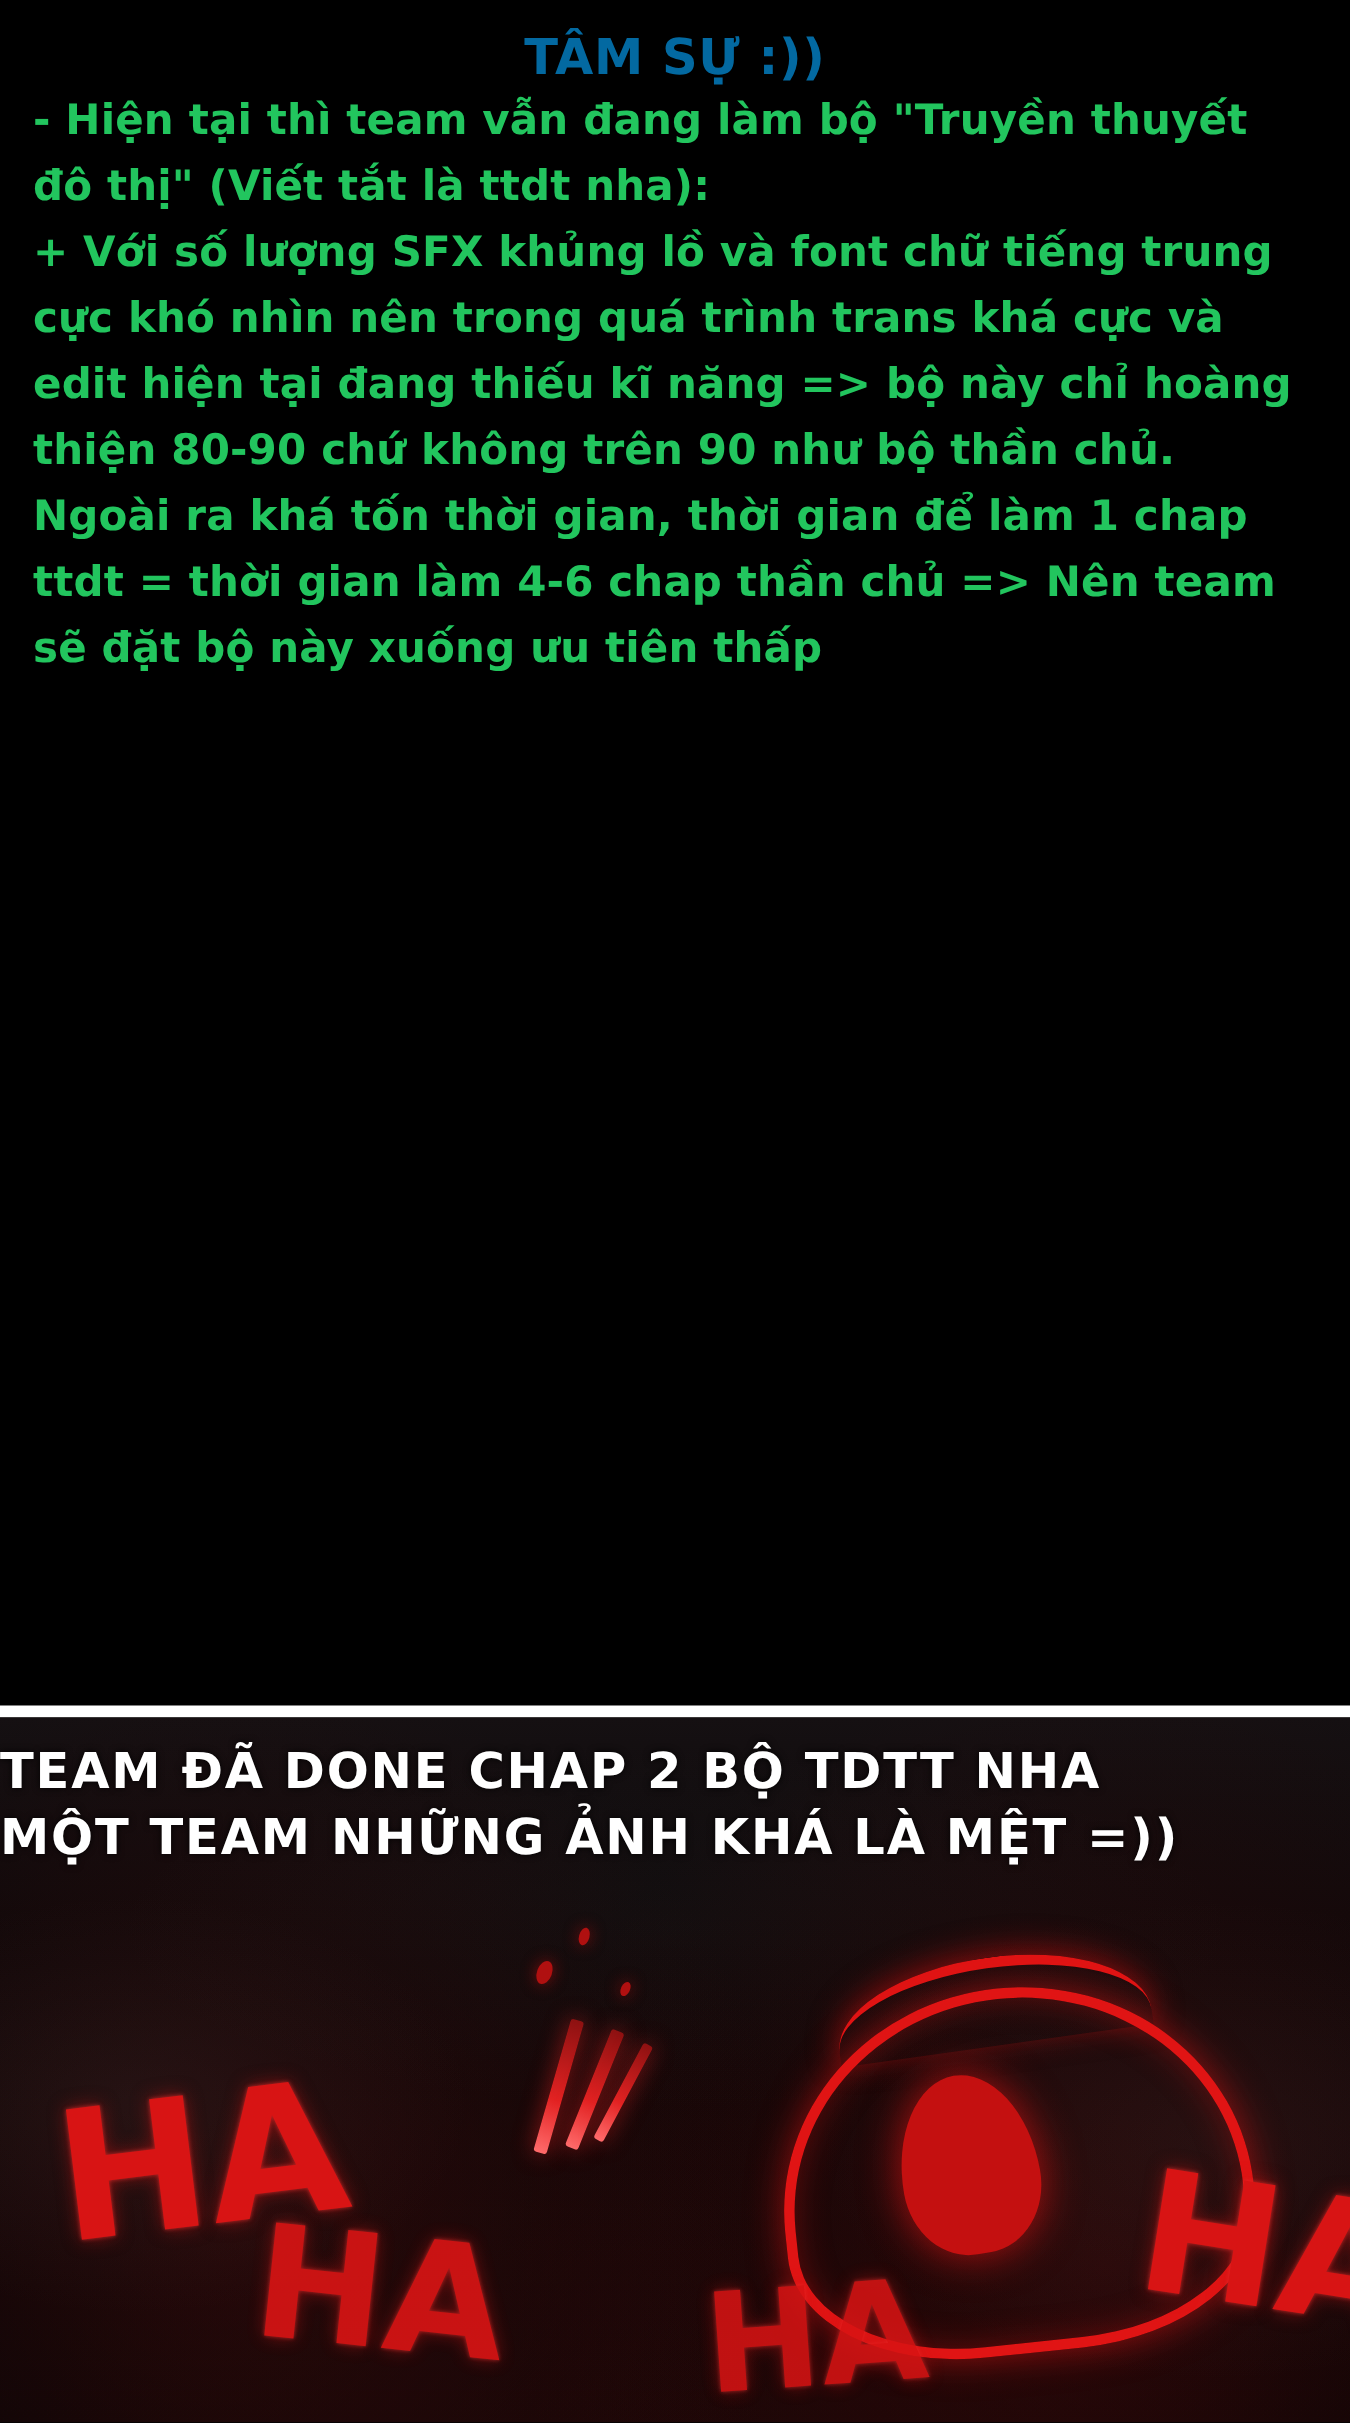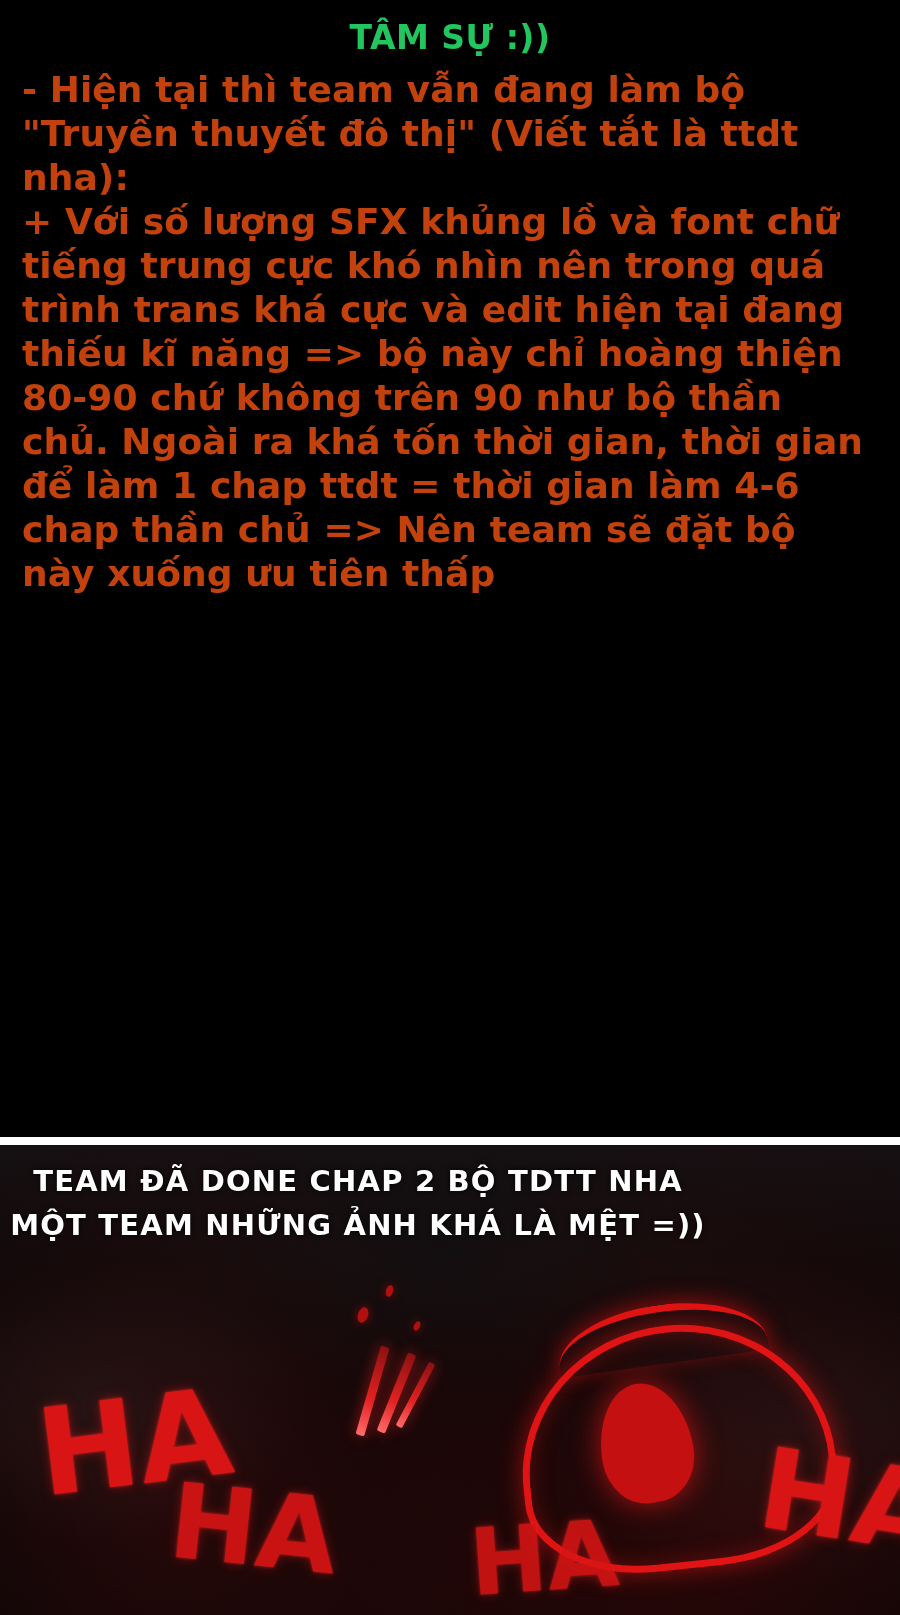--- a/index.html
+++ b/index.html
@@ -27,31 +27,30 @@
     left: 0;
     top: 0;
     width: 900px;
     height: 1137px;
     background: #000000;
     box-sizing: border-box;
     padding: 18px 14px 0 14px;
   }
   .panel-title {
     text-align: center;
-    color: #22c55e;
+    color: #0369a1;
     font-size: 33px;
     line-height: 40px;
     letter-spacing: 0.5px;
     font-weight: 700;
     font-family: "DejaVu Sans", sans-serif;
-    margin-bottom: 10px;
   }
   .panel-body {
-    color: #c2410c;
-    font-size: 36px;
+    color: #22c55e;
+    font-size: 28px;
     line-height: 44px;
     font-weight: 600;
     font-family: "DejaVu Sans", sans-serif;
     letter-spacing: 0.1px;
     padding: 0 8px;
   }
   .panel-body p {
     margin: 0;
     padding: 0;
     white-space: pre-wrap;
@@ -94,21 +93,21 @@
       radial-gradient(ellipse 380px 230px at 90% 60%, rgba(120,110,110,0.09) 0%, rgba(0,0,0,0) 70%),
       radial-gradient(ellipse 500px 160px at 50% 30%, rgba(90,90,90,0.07) 0%, rgba(0,0,0,0) 75%);
   }
   .art-caption {
     position: absolute;
     left: 0;
     top: 14px;
     width: 716px;
     text-align: center;
     color: #ffffff;
-    font-size: 29px;
+    font-size: 33px;
     line-height: 44px;
     font-weight: 700;
     letter-spacing: 1.2px;
     text-shadow: 0 0 5px rgba(0,0,0,0.9);
     font-family: "DejaVu Sans", sans-serif;
   }
   .art-caption div { white-space: pre; }
 
   
   .ha {

